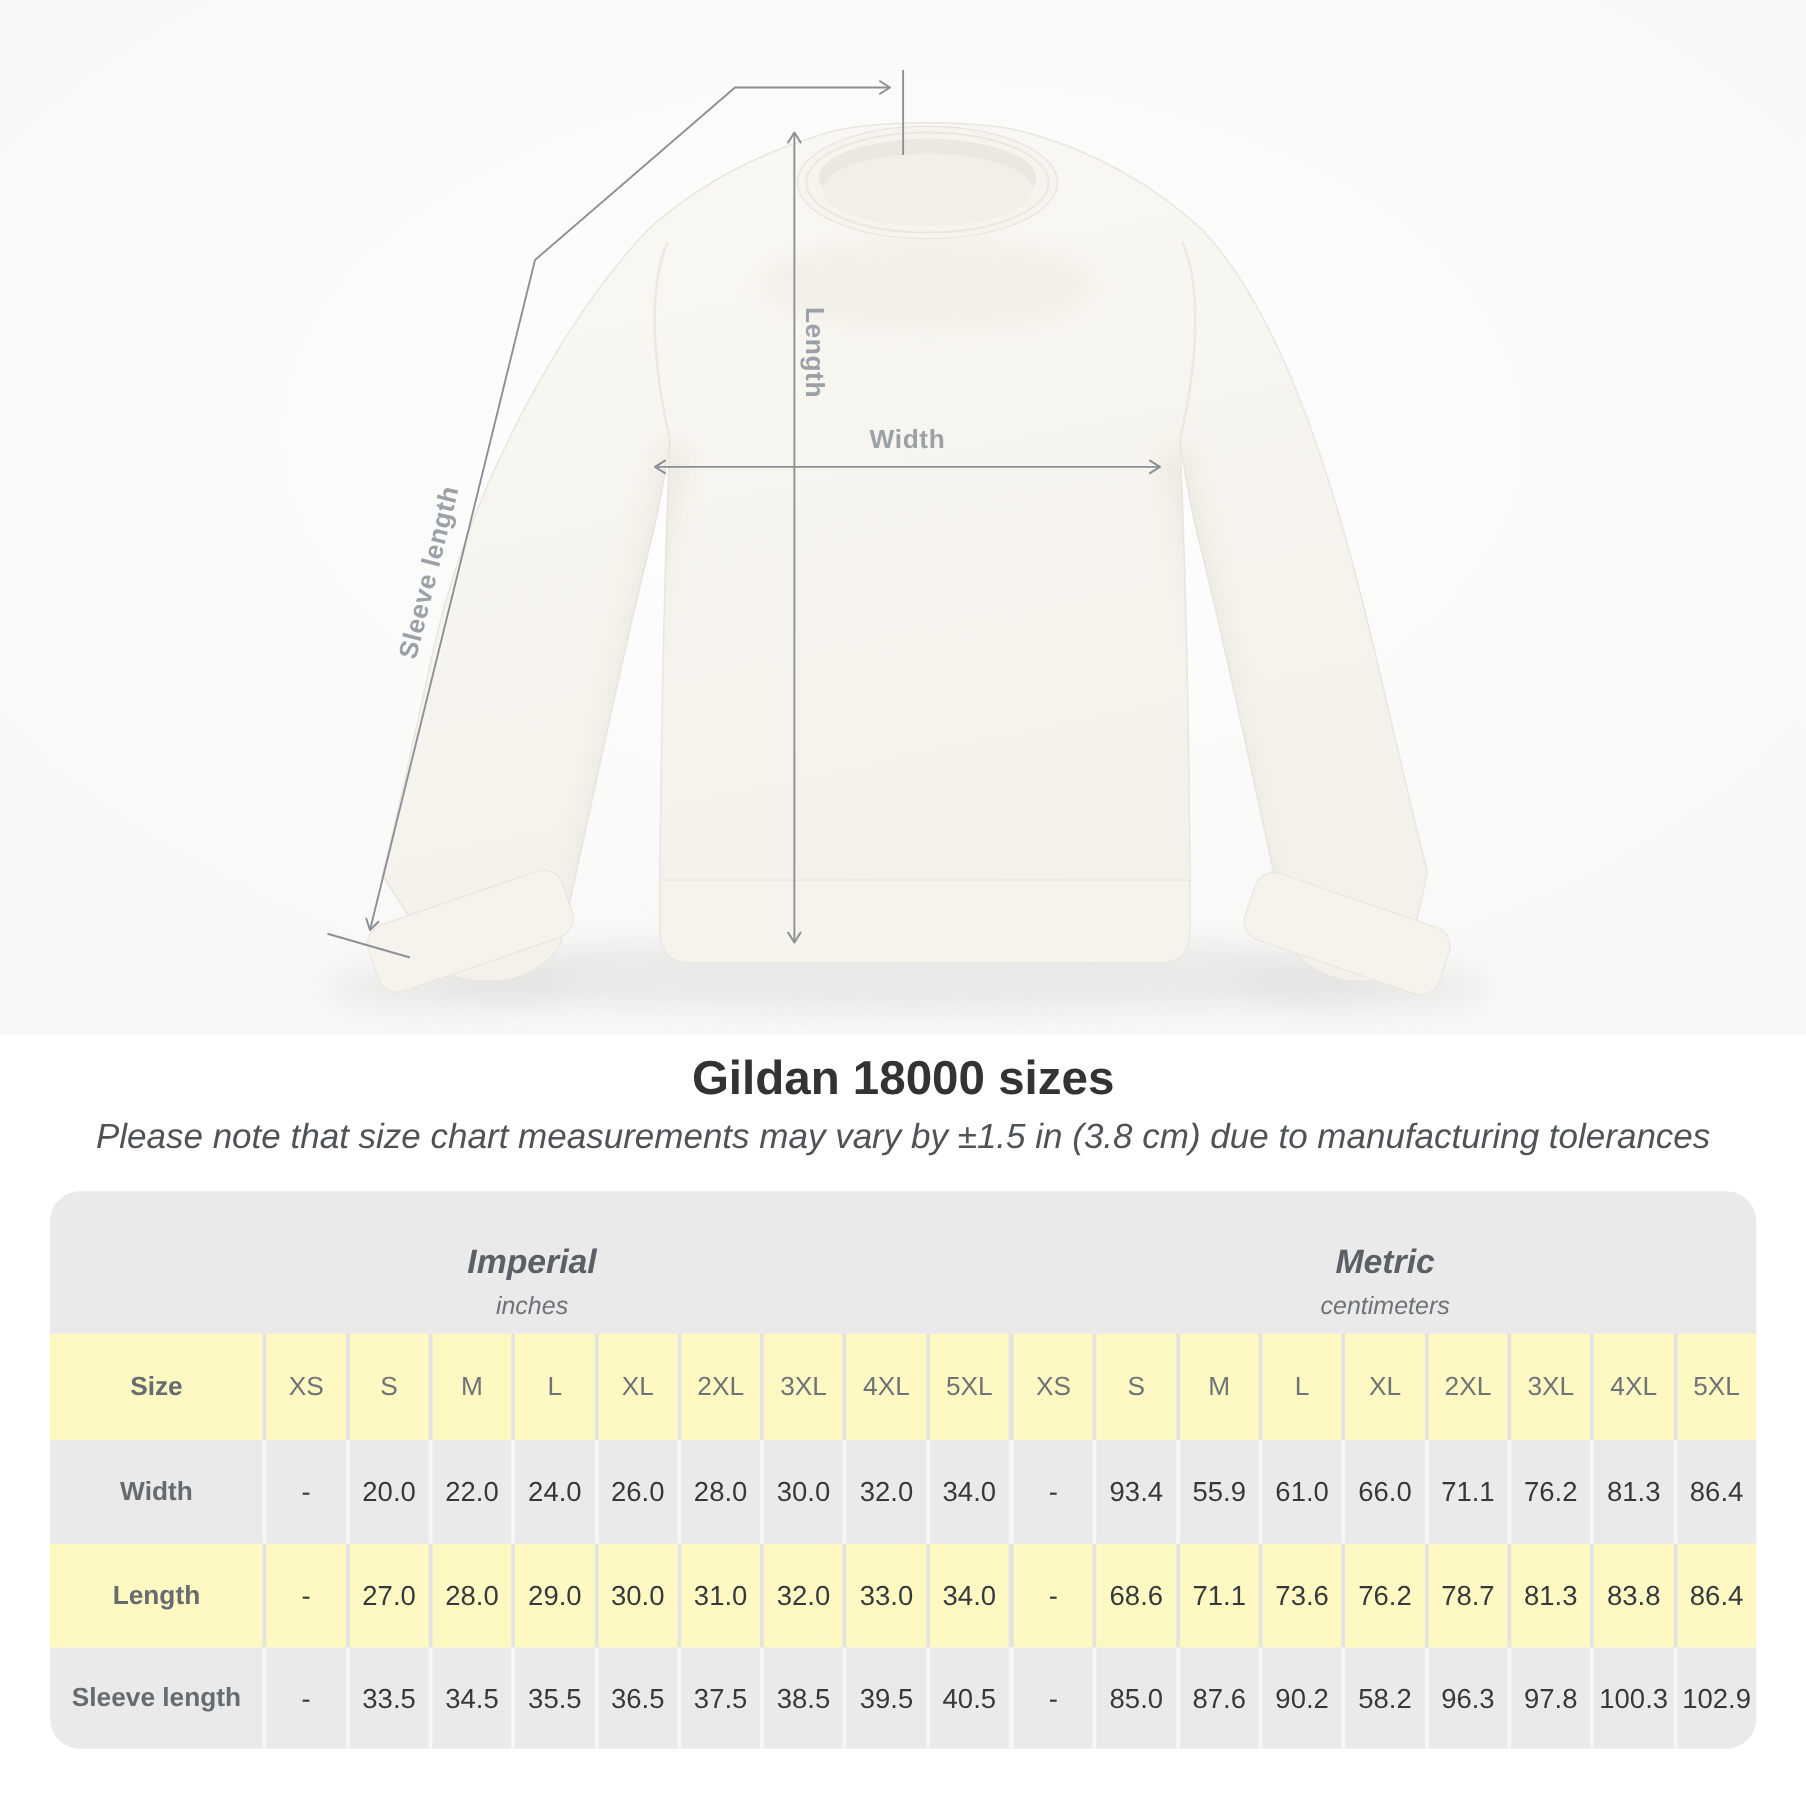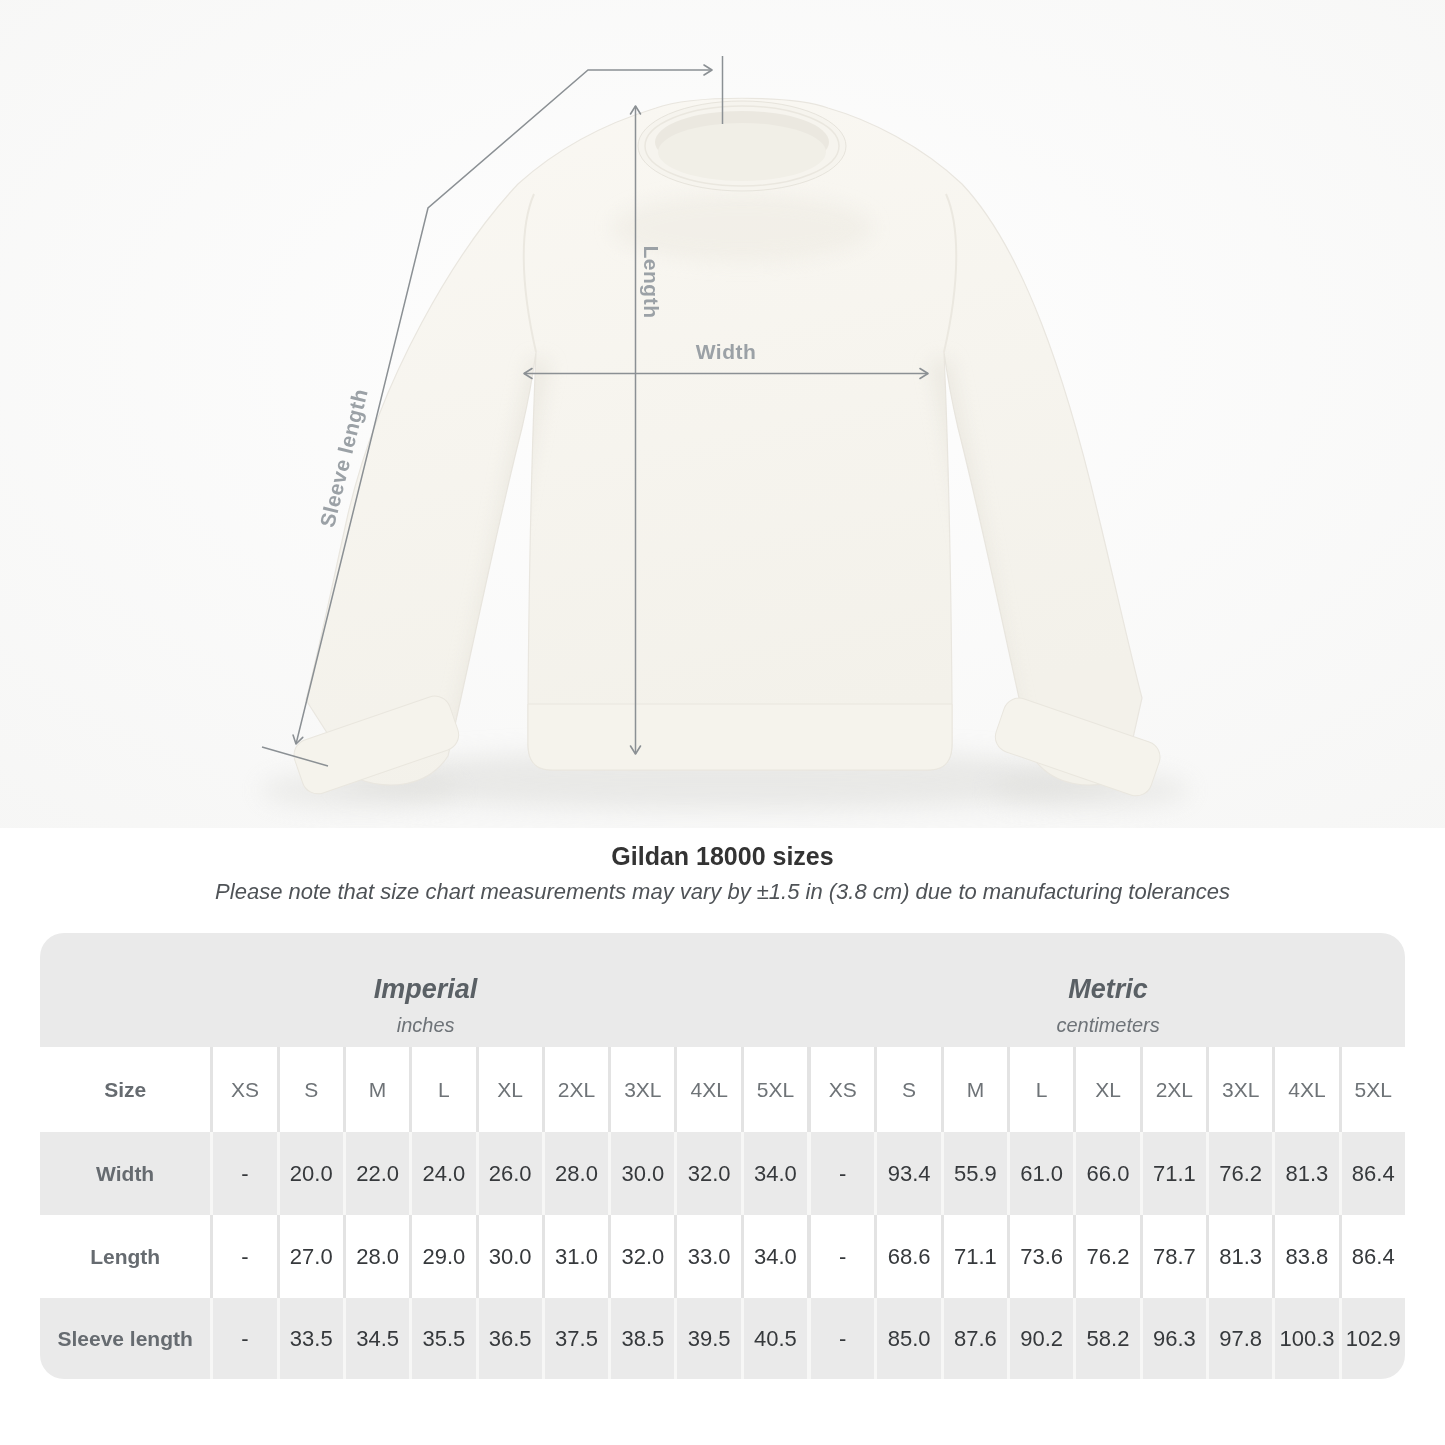--- a/index.html
+++ b/index.html
@@ -11,34 +11,34 @@
   .photo{position:relative;width:1445px;height:828px;}
   .photo svg{position:absolute;left:0;top:0;}
   .ann-label{
     position:absolute;font-weight:bold;font-size:21px;color:#9ba1a6;
     letter-spacing:.5px;white-space:nowrap;
   }
   #width-label{left:726px;top:352px;transform:translate(-50%,-50%);}
   #length-label{left:651px;top:282px;transform:translate(-50%,-50%) rotate(90deg);}
   #sleeve-label{left:344px;top:458px;transform:translate(-50%,-50%) rotate(-76deg);}
   
-  .title{margin:14px 0 0;text-align:center;font-size:25px;font-weight:bold;color:#333333;}
-  .subtitle{margin:8px 0 0;text-align:center;font-size:22px;font-style:italic;color:#4f5357;}
+  .title{margin:14px 0 0;text-align:center;font-size:38px;font-weight:bold;color:#333333;}
+  .subtitle{margin:8px 0 0;text-align:center;font-size:28px;font-style:italic;color:#4f5357;}
   
   .size-table{
     margin:28px 40px 0;background:#eaeaea;border-radius:24px;overflow:hidden;
   }
   .band{display:flex;height:114px;}
   .sec{display:flex;flex-direction:column;align-items:center;justify-content:center;margin-top:31px;}
   .sec-imperial{width:56.5%;}
   .sec-metric{width:43.5%;}
   .sec-name{font-size:27px;font-weight:bold;font-style:italic;color:#5a6065;}
   .sec-unit{font-size:20px;font-style:italic;color:#6e7378;margin-top:9px;}
   .trow{display:flex;align-items:stretch;}
-  .trow.white{background:#ffffff;--sep:#e3e3e3;}
+  .trow.white{background:#fef9c3;--sep:#e3e3e3;}
   .trow.gray{background:transparent;--sep:#f7f7f6;}
   .trow>div{display:flex;align-items:center;justify-content:center;}
   .cell-label{width:13%;font-weight:bold;color:#666b70;font-size:21px;}
   .cell{width:4.8333%;border-left:3px solid var(--sep);font-size:22px;color:#36393c;}
   .cell.hdr{font-weight:normal;color:#6e7377;font-size:21px;}
   .cell.sec-start{border-left-width:4px;}
   .row-sizes{height:85px;}
   .row-data{height:83px;}
   .row-last{height:81px;}
 </style>

